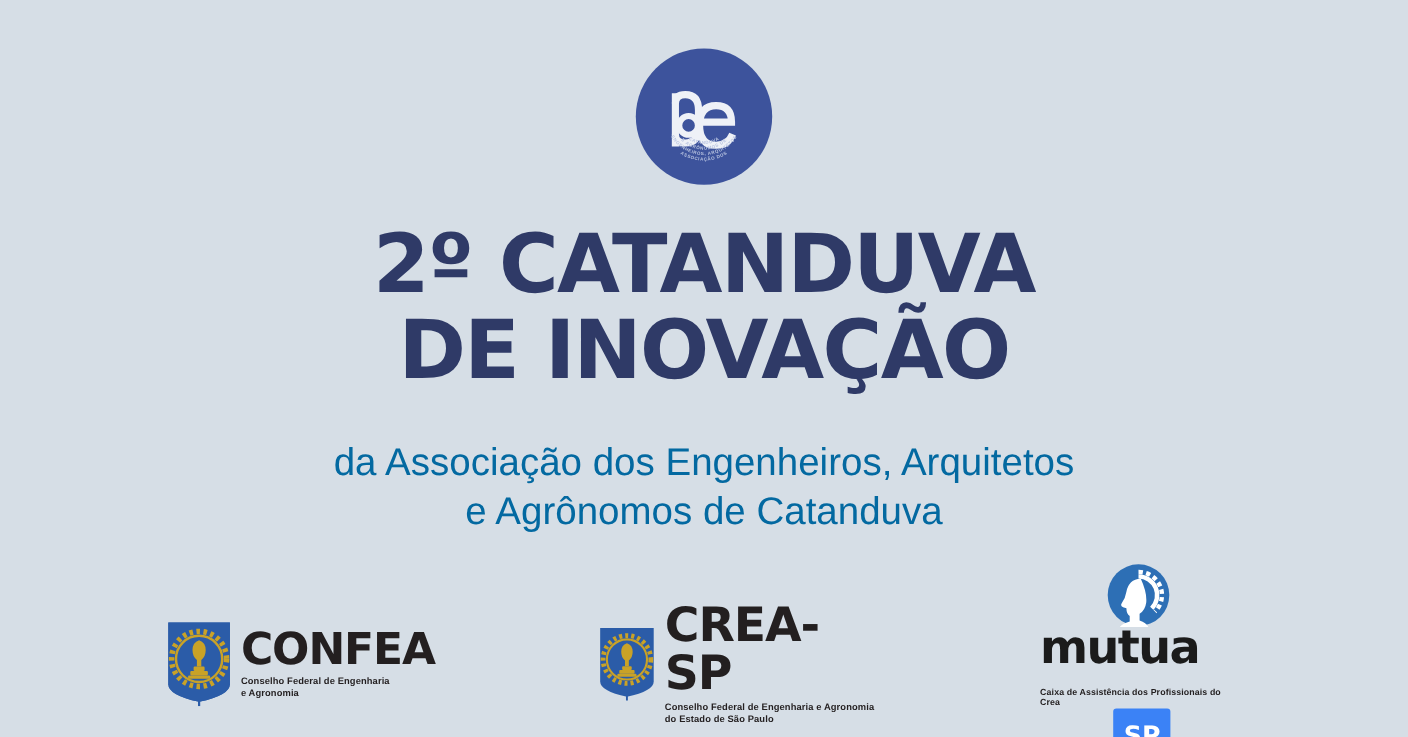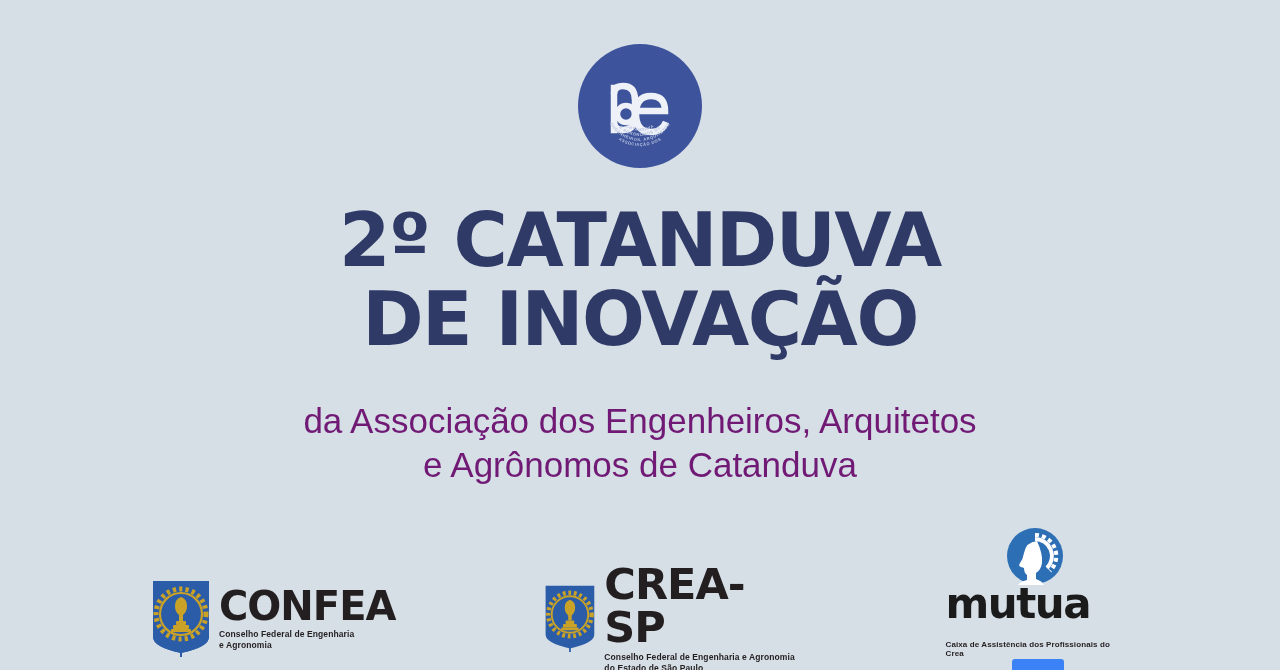--- a/index.html
+++ b/index.html
@@ -68,31 +68,31 @@
   
   .subtitle-block {
     margin-top: 42px;
     text-align: center;
     line-height: 1.28;
   }
   .subtitle-line {
     font-family: "Liberation Sans", sans-serif;
     font-weight: 400;
     font-size: 35px;
-    color: #701a75;
+    color: #0369a1;
     white-space: nowrap;
     display: block;
   }
 
   
   .footer {
     position: absolute;
     left: 0;
     right: 0;
-    bottom: 7px;
+    bottom: 22px;
     height: 90px;
     display: flex;
     align-items: center;
     justify-content: center;
   }
   .logo {
     display: flex;
     align-items: center;
     height: 72px;
   }

